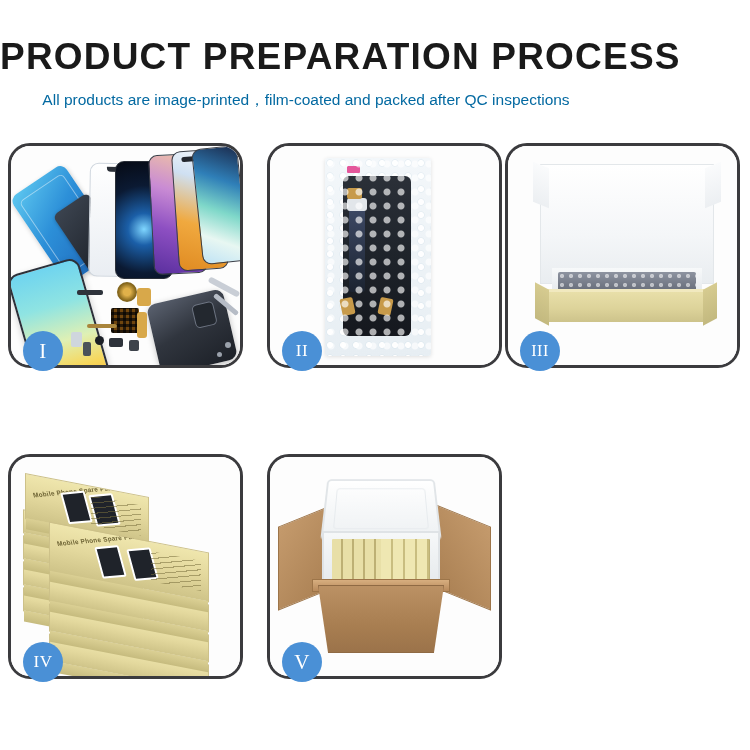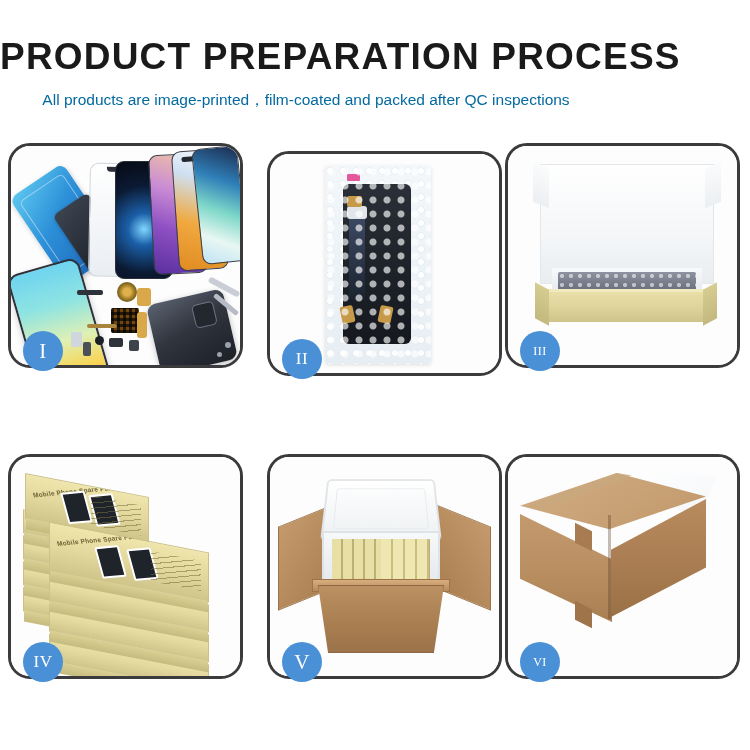--- a/index.html
+++ b/index.html
@@ -38,40 +38,40 @@
     box-sizing:border-box;
     overflow:visible;
   }
   .panel .clip{
     position:absolute;inset:0;
     border-radius:19px;
     overflow:hidden;
     background:#fdfdfd;
   }
   .p1{left:0;top:0;}
-  .p2{left:259px;top:8px;padding-left:12px;}
+  .p2{left:259px;top:0;padding-left:12px;}
   .p3{left:497px;top:0;}
   .p4{left:0;top:311px;}
   .p5{left:259px;top:311px;}
   .p6{left:497px;top:311px;}
 
   
   .badge{
     position:absolute;
     left:12px;bottom:-6px;
     width:40px;height:40px;border-radius:50%;
     background:#4a90d6;
     color:#ffffff;
     display:flex;align-items:center;justify-content:center;
     font-family:"Liberation Serif", serif;
     font-size:21px;font-weight:400;letter-spacing:0.5px;
     z-index:5;
   }
   .badge.small{font-size:17px;}
-  .badge.xsmall{font-size:12px;}
+  .badge.xsmall{font-size:16px;}
 
   
   .ph{position:absolute;border-radius:6px;}
   .ph-blue-film{
     left:22px;top:26px;width:64px;height:104px;
     background:linear-gradient(150deg,#5ec8f0 0%,#2c8fd8 42%,#1d63b6 100%);
     transform:rotate(-34deg);
     border-radius:8px;
     box-shadow:0 2px 5px rgba(0,0,0,.22);
   }
@@ -525,28 +525,15 @@
         <div class="c5-foam-box">
           <div class="c5-contents"></div>
           <div class="c5-contents2"></div>
         </div>
         <div class="c5-rim"></div>
         <div class="c5-front"></div>
       </div>
       <div class="badge">V</div>
     </div>
 
-    <div class="panel p6">
-      <div class="clip">
-        <div class="c6-wrap"></div>
-        <div class="c6-lid"></div>
-        <div class="c6-lid-tape"></div>
-        <div class="c6-left"></div>
-        <div class="c6-right"></div>
-        <div class="c6-edge"></div>
-        <div class="c6-tab1"></div>
-        <div class="c6-tab2"></div>
-      </div>
-      <div class="badge xsmall">VI</div>
-    </div>
 
   </div>
 </div>
 
 </body></html>

